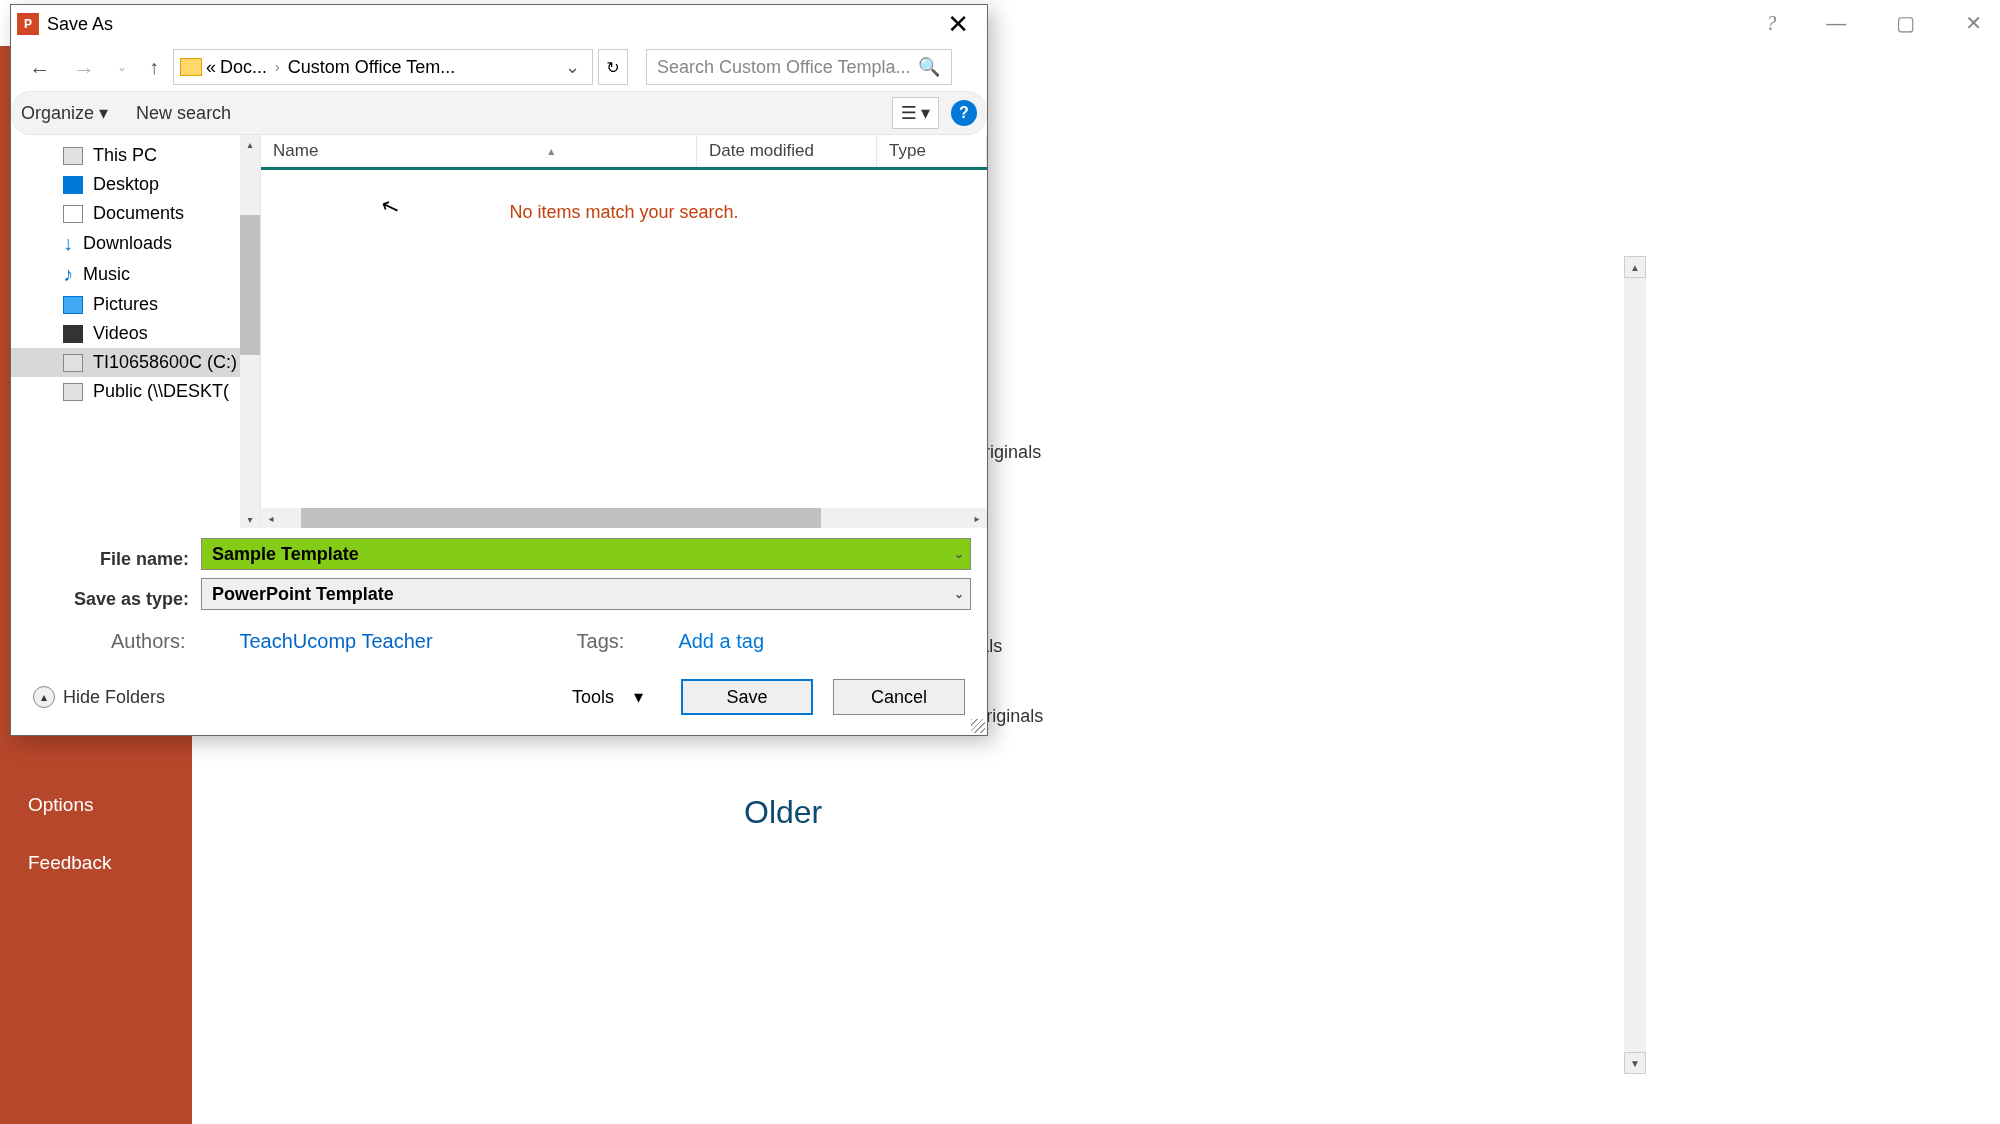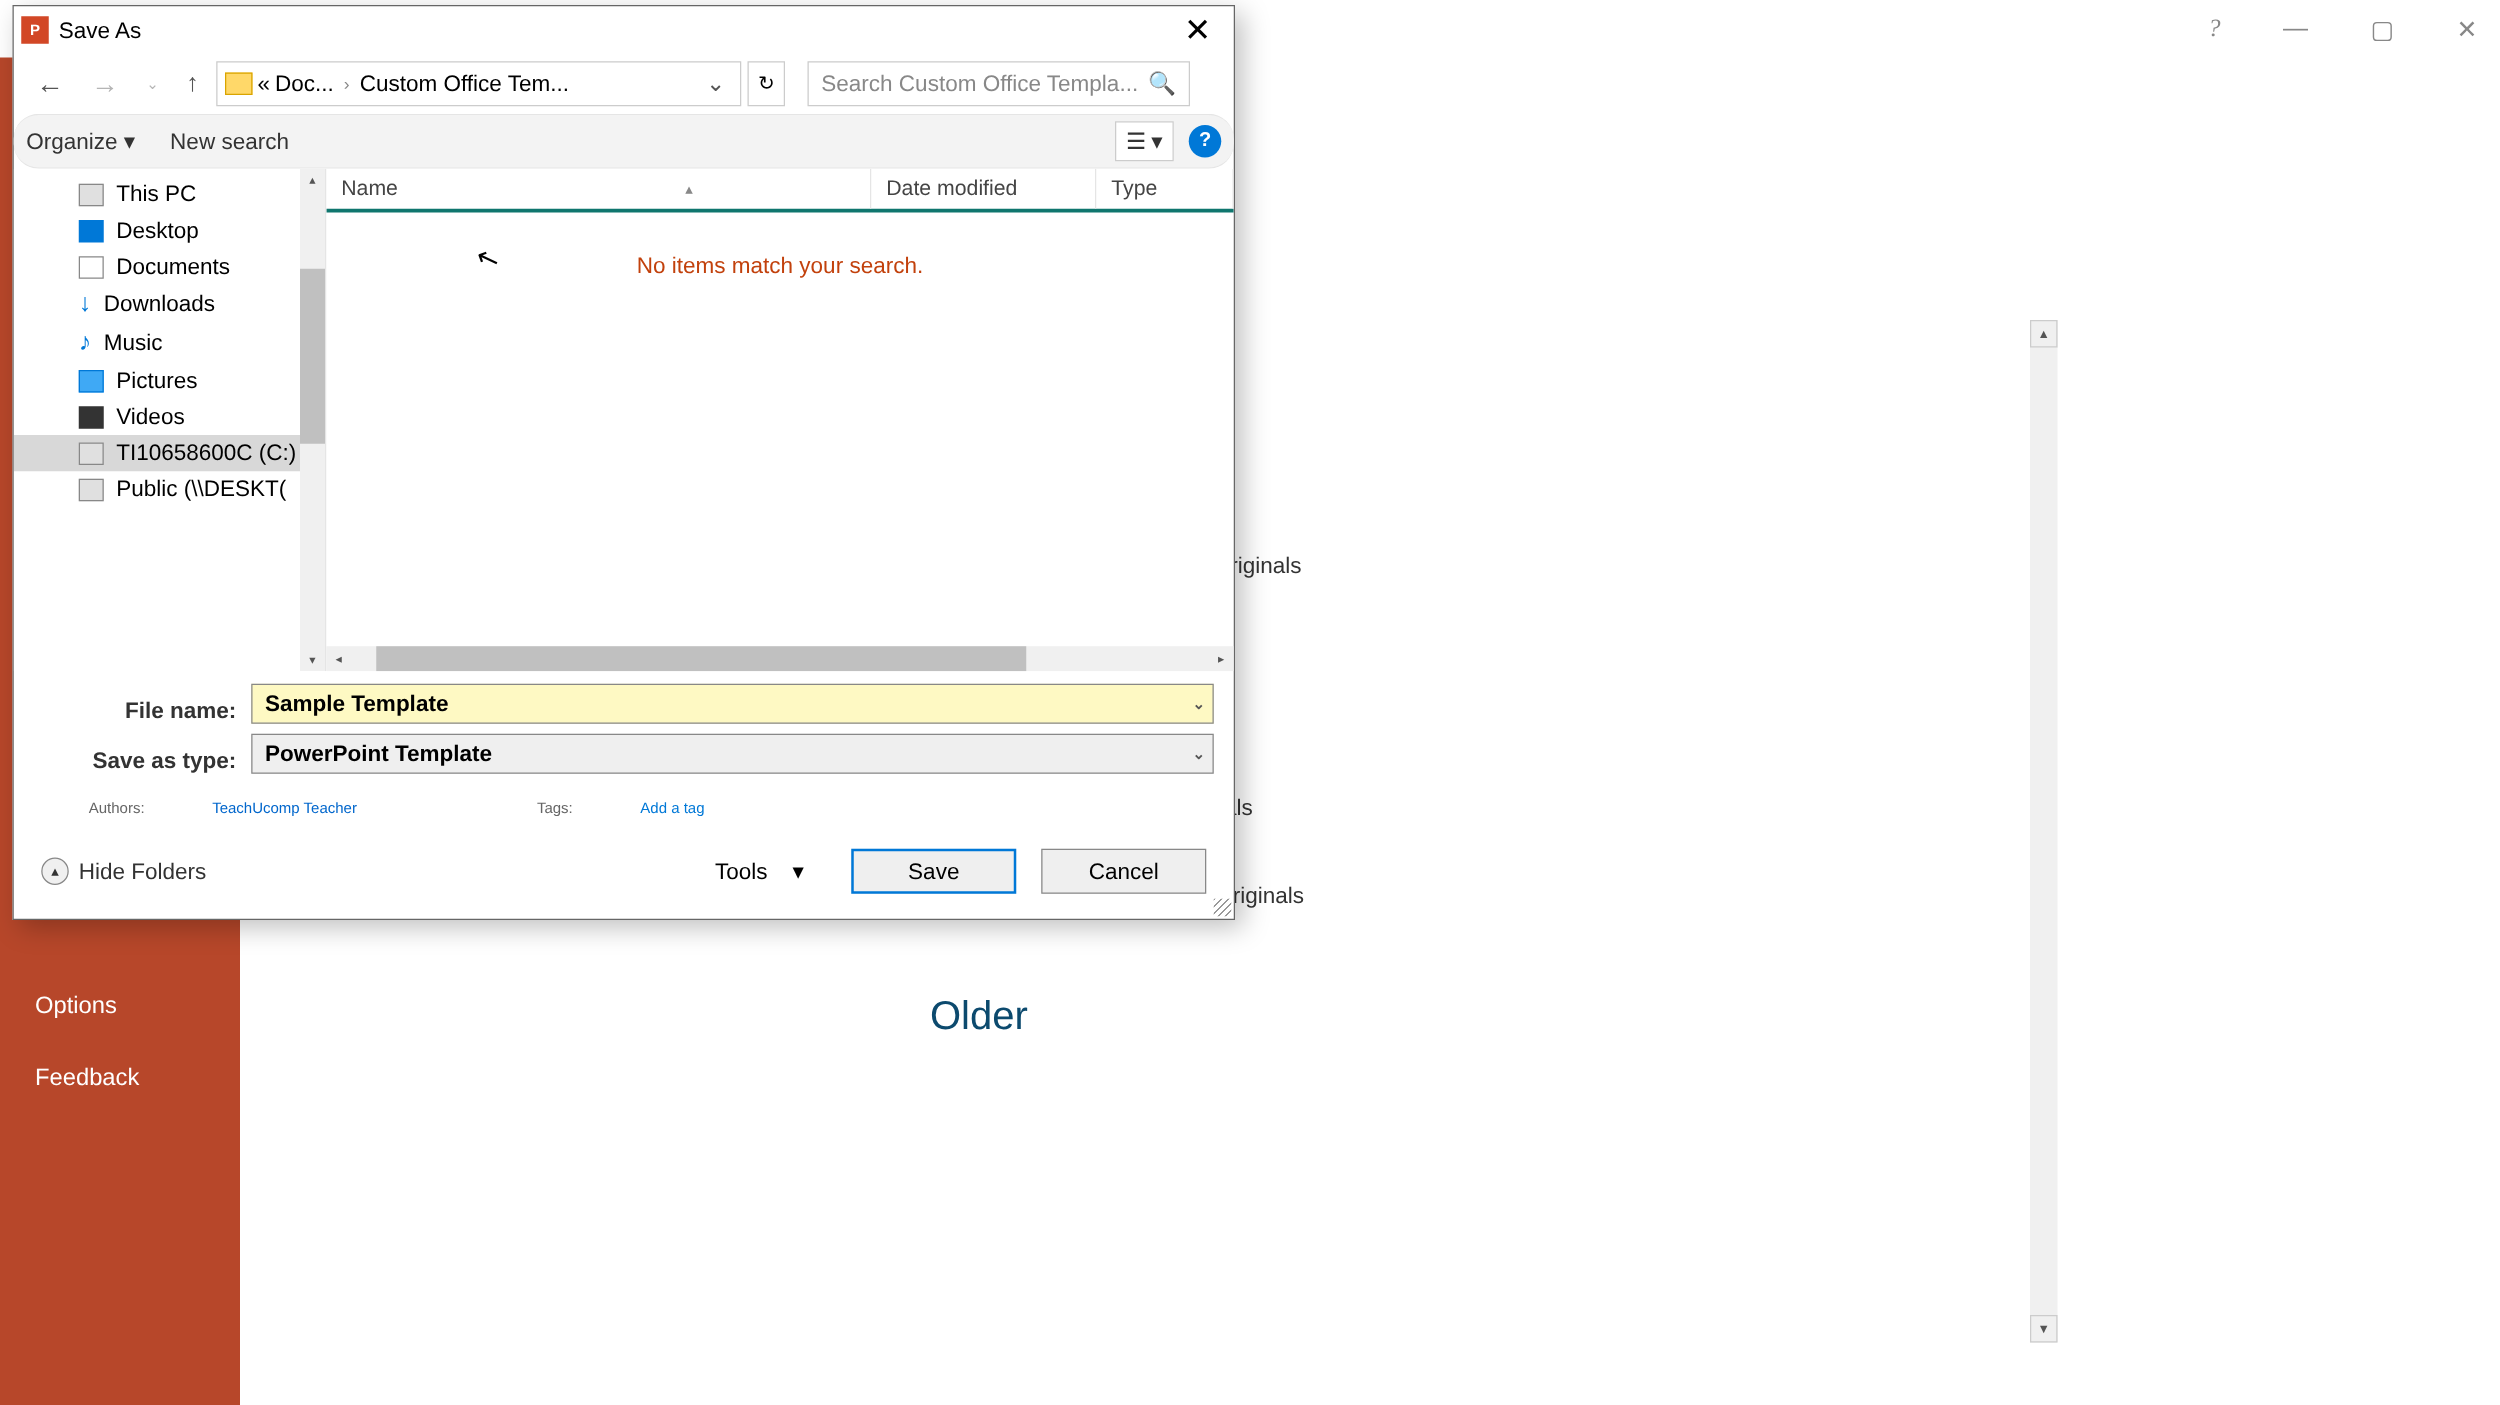--- a/index.html
+++ b/index.html
@@ -78,24 +78,24 @@
 .list-body { flex: 1; position: relative; }
 .no-items { text-align: center; padding: 32px; font-size: 18px; color: #c2410c; }
 .cursor-arrow { position: absolute; left: 120px; top: 24px; font-size: 22px; transform: rotate(-20deg); }
 .list-hscroll { height: 20px; background: #f0f0f0; display: flex; align-items: center; }
 .list-hscroll .thumb-h { height: 100%; background: #c0c0c0; width: 520px; margin-left: 20px; }
 .list-hscroll .arr { width: 20px; text-align: center; font-size: 10px; color: #555; }
 .list-hscroll .arr.right { margin-left: auto; }
 .dlg-inputs { padding: 10px 16px 6px 36px; }
 .input-row { display: flex; align-items: flex-end; margin-bottom: 8px; font-weight: bold; }
 .input-row label { width: 154px; text-align: right; padding-right: 12px; font-size: 18px; color: #333; }
-.input-row .field { flex: 1; height: 32px; border: 1px solid #888; background: #fef9c3; padding: 0 10px; font-size: 18px; display: flex; align-items: center; position: relative; }
+.input-row .field { flex: 1; height: 32px; border: 1px solid #888; background: #84cc16; padding: 0 10px; font-size: 18px; display: flex; align-items: center; position: relative; }
 .input-row .field.type { background: #efefef; }
 .field .drop { position: absolute; right: 6px; font-size: 12px; color: #555; }
-.meta-row { display: flex; padding: 6px 16px 6px 60px; font-size: 12px; gap: 54px; align-items: center; }
+.meta-row { display: flex; padding: 6px 16px 6px 100px; font-size: 20px; gap: 54px; align-items: center; }
 .meta-row .lbl { color: #666; }
 .meta-row .val { color: #0066cc; }
 .meta-row .val.add { color: #0078d7; }
 .dlg-btnbar { display: flex; align-items: center; padding: 20px 22px 20px 22px; gap: 20px; }
 .hide-folders { display: flex; align-items: center; gap: 8px; font-size: 18px; color: #333; }
 .hide-icn { width: 22px; height: 22px; border: 1px solid #888; border-radius: 50%; display: flex; align-items: center; justify-content: center; font-size: 12px; background: #f0f0f0; }
 .tools-btn { margin-left: auto; padding: 6px 18px; font-size: 18px; display: flex; align-items: center; gap: 20px; }
 .btn { width: 132px; height: 36px; border: 1px solid #888; background: #efefef; font-size: 18px; display: flex; align-items: center; justify-content: center; }
 .btn.primary { border: 2px solid #0078d7; background: #efefef; }
 .resize-grip { position: absolute; right: 2px; bottom: 2px; width: 14px; height: 14px; background: repeating-linear-gradient(135deg, #999 0 1px, transparent 1px 4px); }

